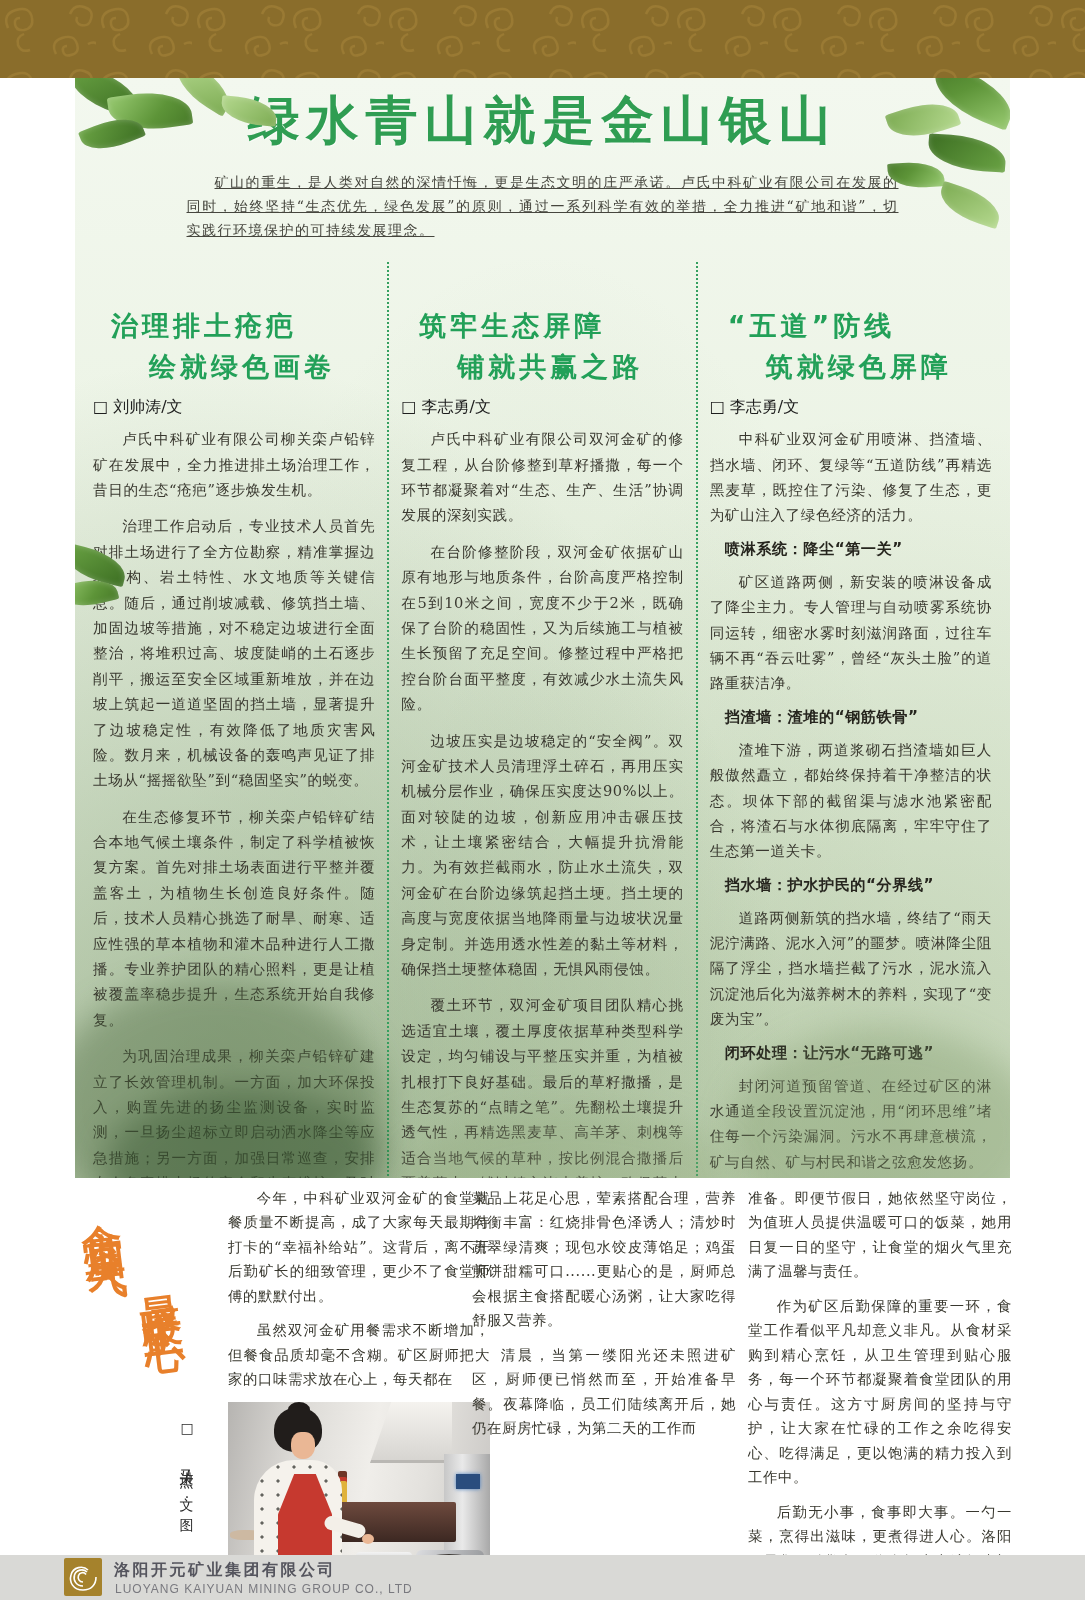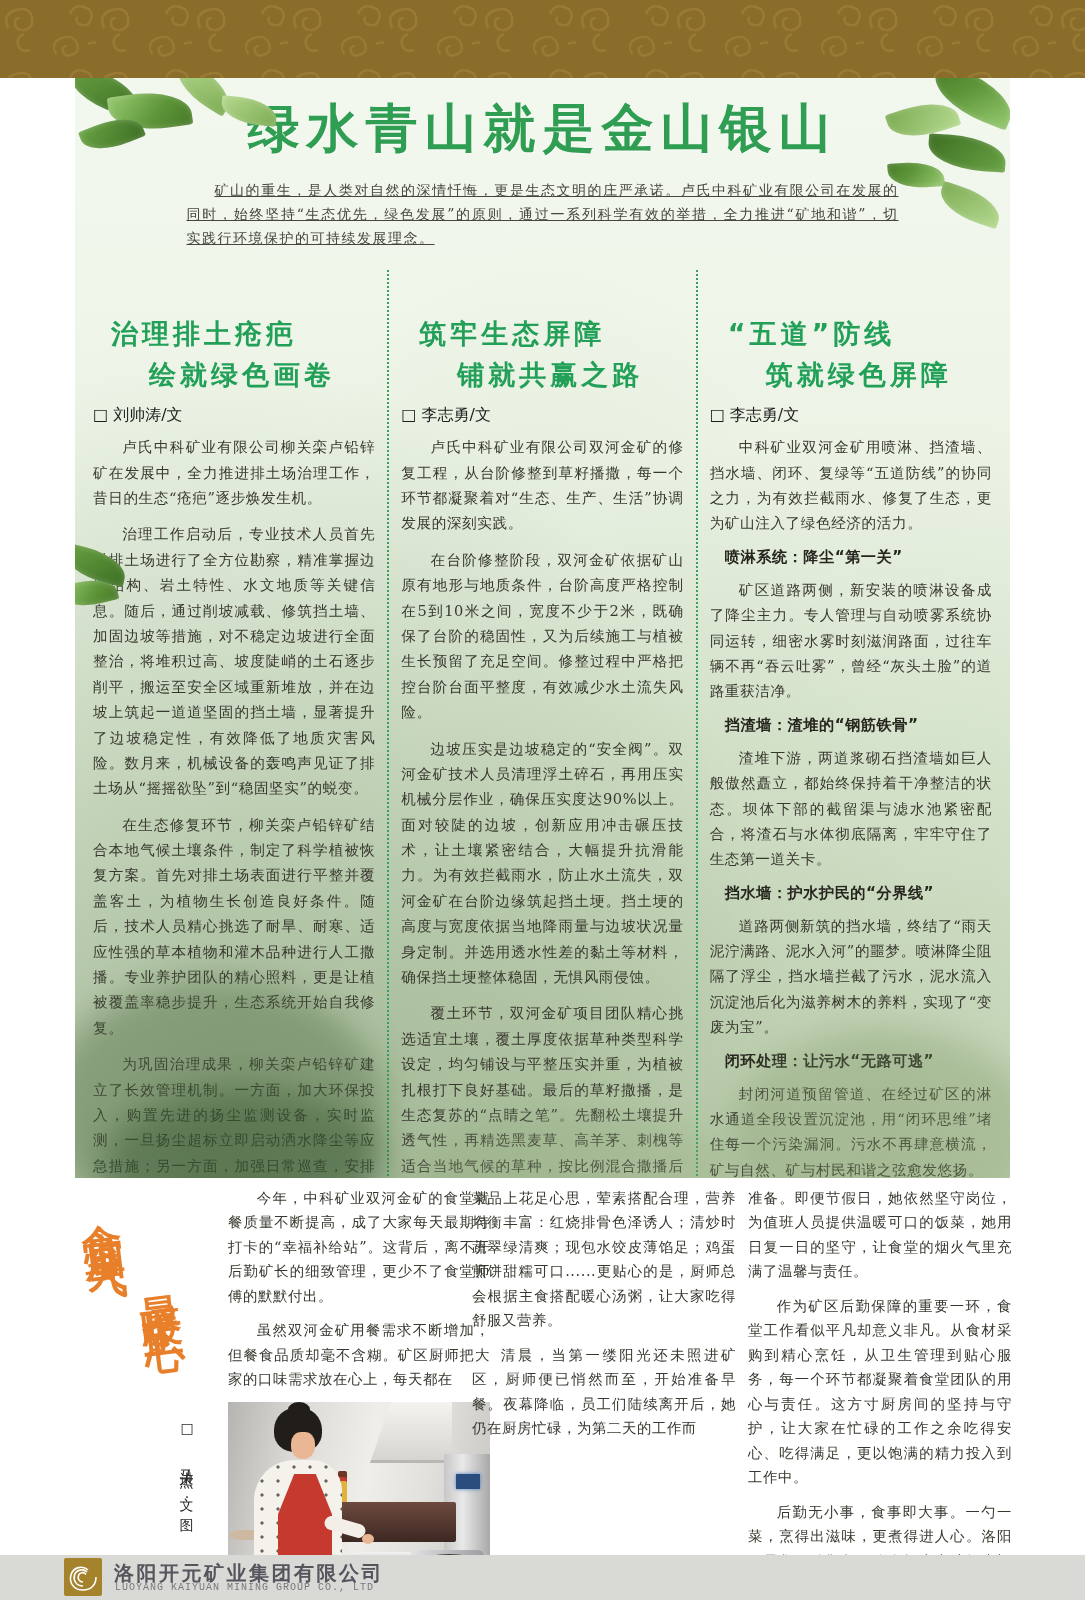--- a/index.html
+++ b/index.html
@@ -25,21 +25,21 @@
   .blob.b2{left:30px;top:1010px;width:280px;height:150px;background:rgba(48,78,44,.42);}
   .blob.b3{right:-30px;top:950px;width:310px;height:210px;background:rgba(120,150,100,.33);}
   .blob.b4{left:330px;top:1030px;width:330px;height:140px;background:rgba(140,165,120,.28);}
   
   .leaf{position:absolute;background:linear-gradient(135deg,#8fc268 10%,#5d9438 60%,#477a28 100%);
         border-radius:6% 72% 6% 72%;box-shadow:inset 0 0 6px rgba(255,255,255,.25);}
   .leaf.dark{background:linear-gradient(135deg,#6aa344,#3c6e22);}
   .leaf.light{background:linear-gradient(135deg,#b5d98f,#7cab52);}
   
   .masthead-title{
-    margin-top:16px;text-align:center;
+    margin-top:8px;text-align:center;
     color:#2f9d52;font-size:52px;font-weight:bold;letter-spacing:7px;
     font-family:"DejaVu Sans", sans-serif;
     text-shadow:1px 1px 0 rgba(255,255,255,.6);
   }
   .intro{
     width:712px;margin:14px auto 16px;
     font-size:14px;line-height:1.72;color:#46463e;
     text-indent:2em;letter-spacing:1.5px;text-align:justify;text-decoration:underline;
   }
   
@@ -101,24 +101,24 @@
   .ph-hand{left:134px;top:132px;width:12px;height:10px;background:#eab795;border-radius:50%;}
   .ph-bowl{left:128px;top:150px;width:56px;height:26px;
     background:linear-gradient(#f3f3f3,#96989b);border-radius:4px 4px 50% 50%;}
   .ph-wok{left:188px;top:148px;width:68px;height:30px;
     background:linear-gradient(120deg,#dcdde0,#8d8f92);border-radius:6px 6px 50% 50%;}
   .ph-wok-in{left:198px;top:152px;width:46px;height:12px;background:#3e3a36;border-radius:50%;}
   
   .footer{position:absolute;left:0;top:1555px;width:1085px;height:45px;
     background:#d9d9d6;border-bottom:4px solid #c2c2bf;}
   .footer-logo{position:absolute;left:64px;top:3px;}
-  .company-cn{position:absolute;left:114px;top:5px;font-size:20px;font-weight:bold;
+  .company-cn{position:absolute;left:114px;top:5px;font-size:16px;font-weight:bold;
     color:#55555e;letter-spacing:2.5px;font-family:Liberation Sans, sans-serif;}
-  .company-en{position:absolute;left:115px;top:27px;font-size:10px;color:#79797f;
-    letter-spacing:1px;font-family:Liberation Mono, monospace;}
+  .company-en{position:absolute;left:115px;top:27px;font-size:12px;color:#79797f;
+    letter-spacing:1px;font-family:Liberation Sans, sans-serif;}
 </style>
 </head>
 <body>
 
 <div class="top-band">
   <svg width="1085" height="78">
     <defs>
       <pattern id="clouds" width="96" height="64" patternUnits="userSpaceOnUse">
         <g fill="none" stroke="#9c7c35" stroke-width="2.4" opacity="0.85">
           <path d="M8 28 q-6 -14 8 -18 q14 -4 16 8 q2 10 -8 12 q-8 1 -9 -6 q-1 -6 5 -6"></path>
@@ -188,21 +188,21 @@
       </div>
     </div>
 
     <div class="col">
       <div class="art-title">
         <span class="line1">“五道”防线</span>
         <span class="line2">筑就绿色屏障</span>
       </div>
       <div class="byline">□ 李志勇/文</div>
       <div class="art-body">
-        <p>中科矿业双河金矿用喷淋、挡渣墙、挡水墙、闭环、复绿等“五道防线”的协同之力，为有效拦截雨水、修复了生态，更为矿山注入了绿色经济的活力。</p>
+        <p>中科矿业双河金矿用喷淋、挡渣墙、挡水墙、闭环、复绿等“五道防线”再精选黑麦草，既控住了污染、修复了生态，更为矿山注入了绿色经济的活力。</p>
         <h4>喷淋系统：降尘“第一关”</h4>
         <p>矿区道路两侧，新安装的喷淋设备成了降尘主力。专人管理与自动喷雾系统协同运转，细密水雾时刻滋润路面，过往车辆不再“吞云吐雾”，曾经“灰头土脸”的道路重获洁净。</p>
         <h4>挡渣墙：渣堆的“钢筋铁骨”</h4>
         <p>渣堆下游，两道浆砌石挡渣墙如巨人般傲然矗立，都始终保持着干净整洁的状态。坝体下部的截留渠与滤水池紧密配合，将渣石与水体彻底隔离，牢牢守住了生态第一道关卡。</p>
         <h4>挡水墙：护水护民的“分界线”</h4>
         <p>道路两侧新筑的挡水墙，终结了“雨天泥泞满路、泥水入河”的噩梦。喷淋降尘阻隔了浮尘，挡水墙拦截了污水，泥水流入沉淀池后化为滋养树木的养料，实现了“变废为宝”。</p>
         <h4>闭环处理：让污水“无路可逃”</h4>
         <p>封闭河道预留管道、在经过矿区的淋水通道全段设置沉淀池，用“闭环思维”堵住每一个污染漏洞。污水不再肆意横流，矿与自然、矿与村民和谐之弦愈发悠扬。</p>
         <h4>覆土复绿：唤醒土地生机</h4>
 

